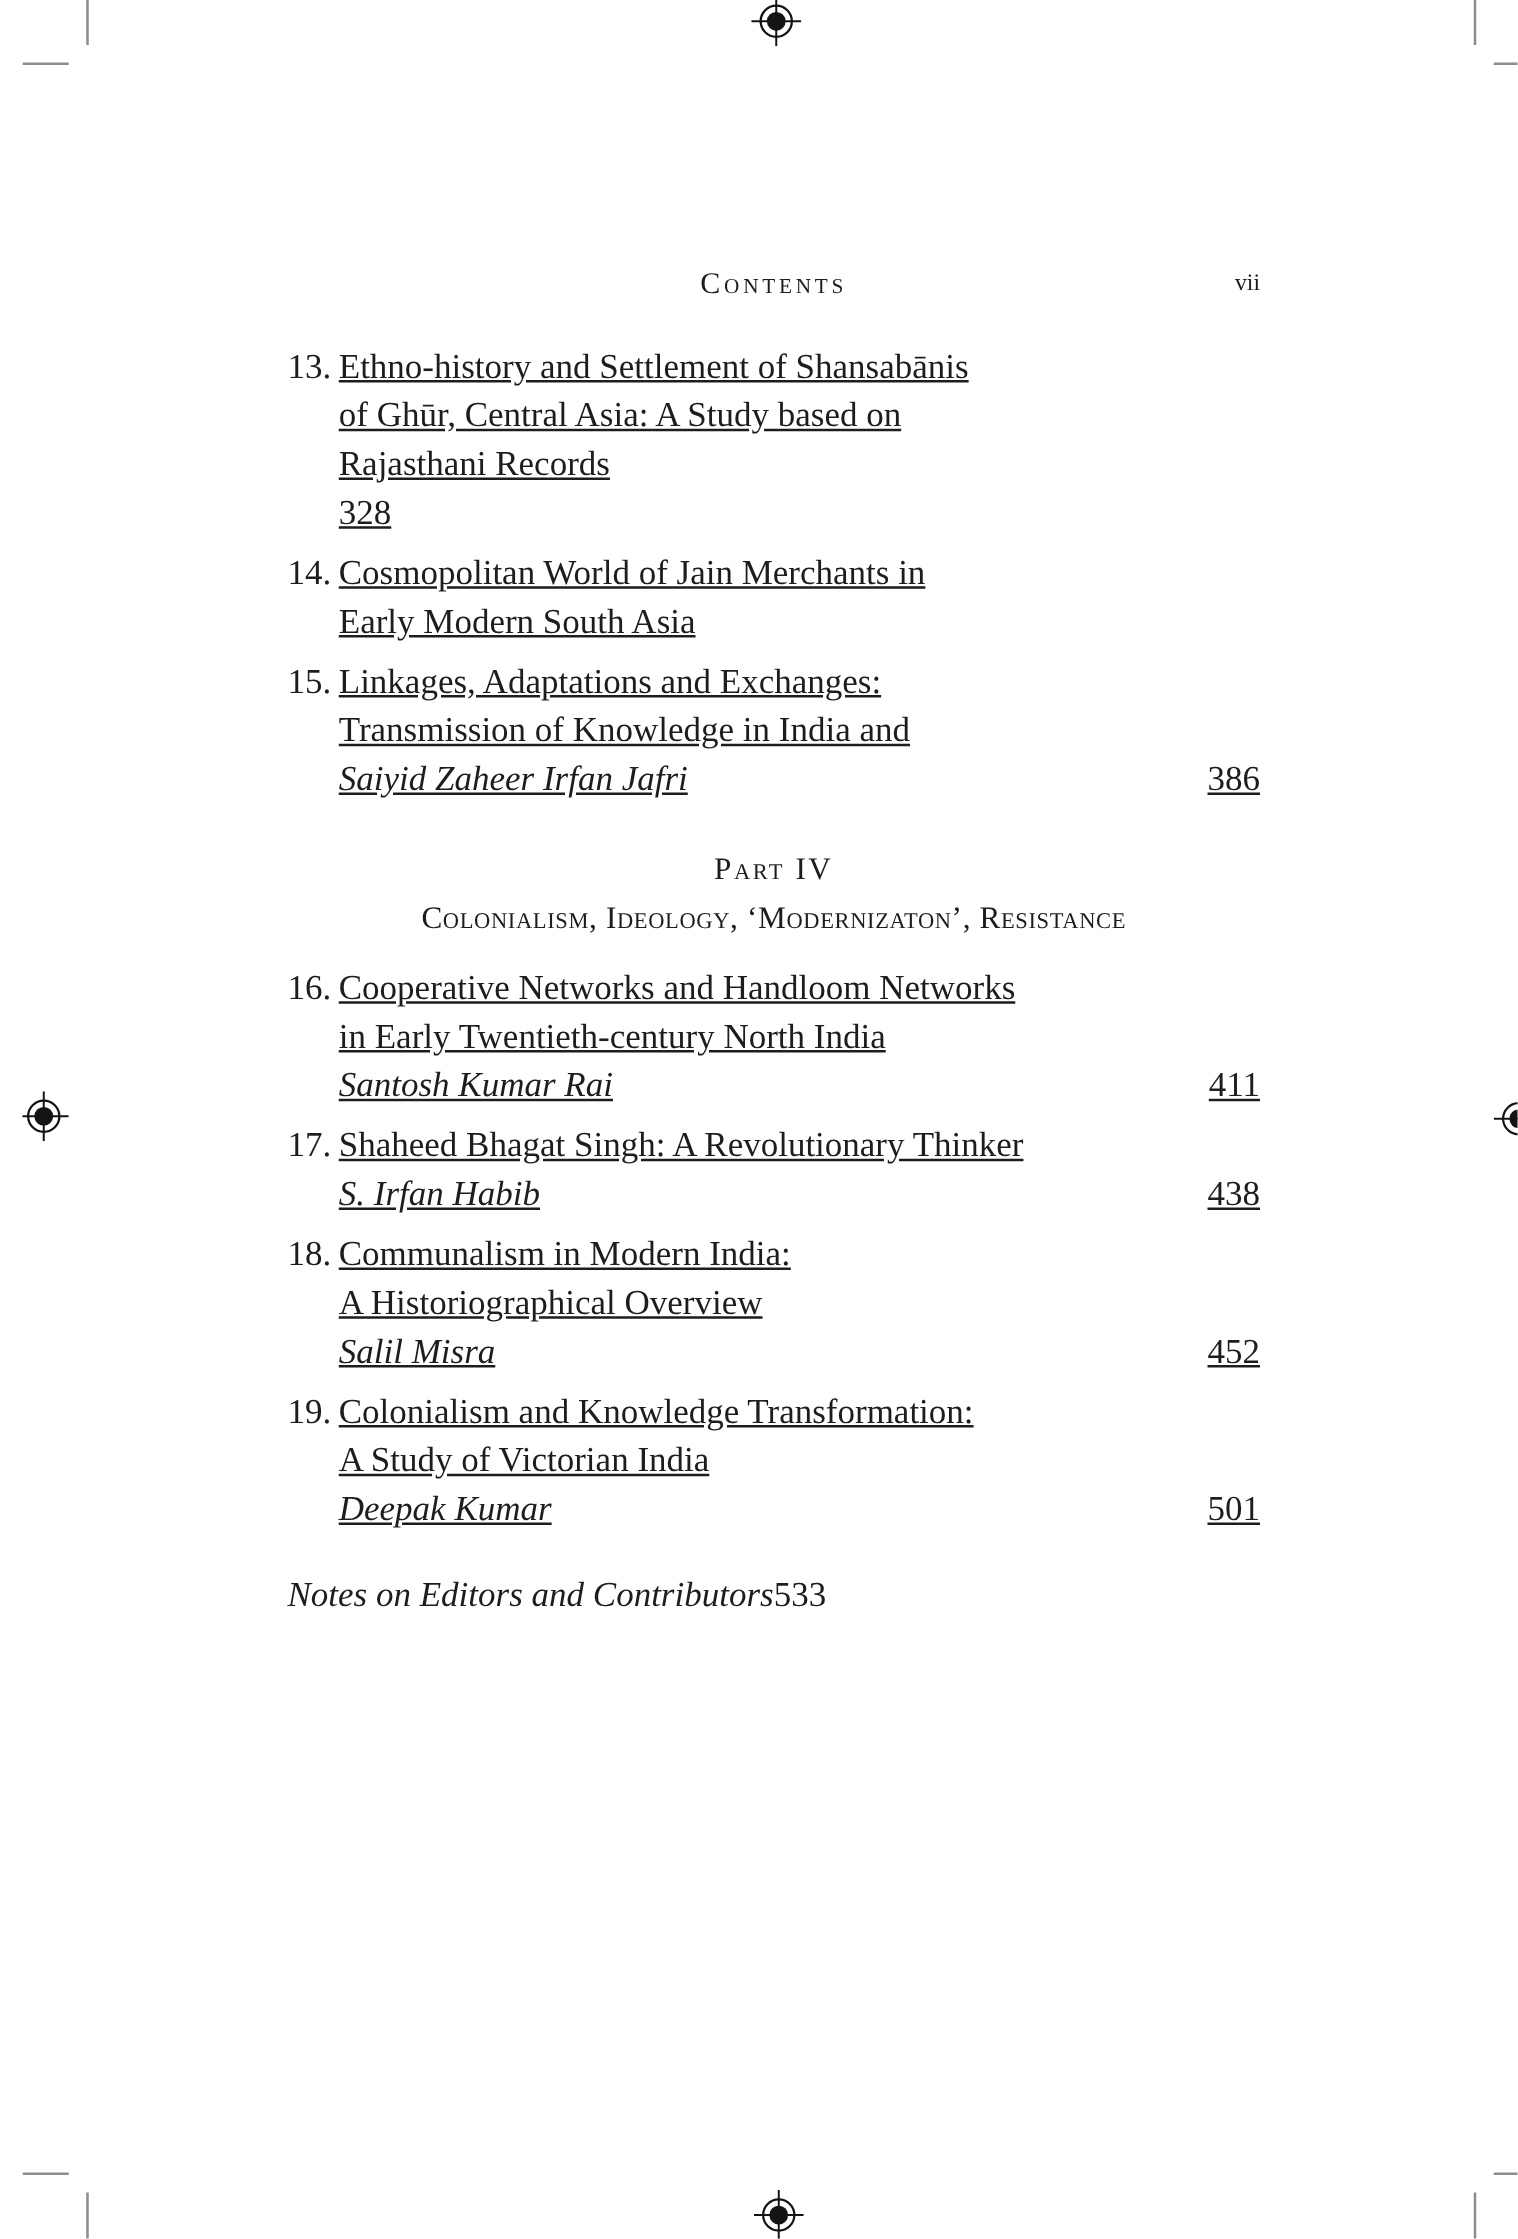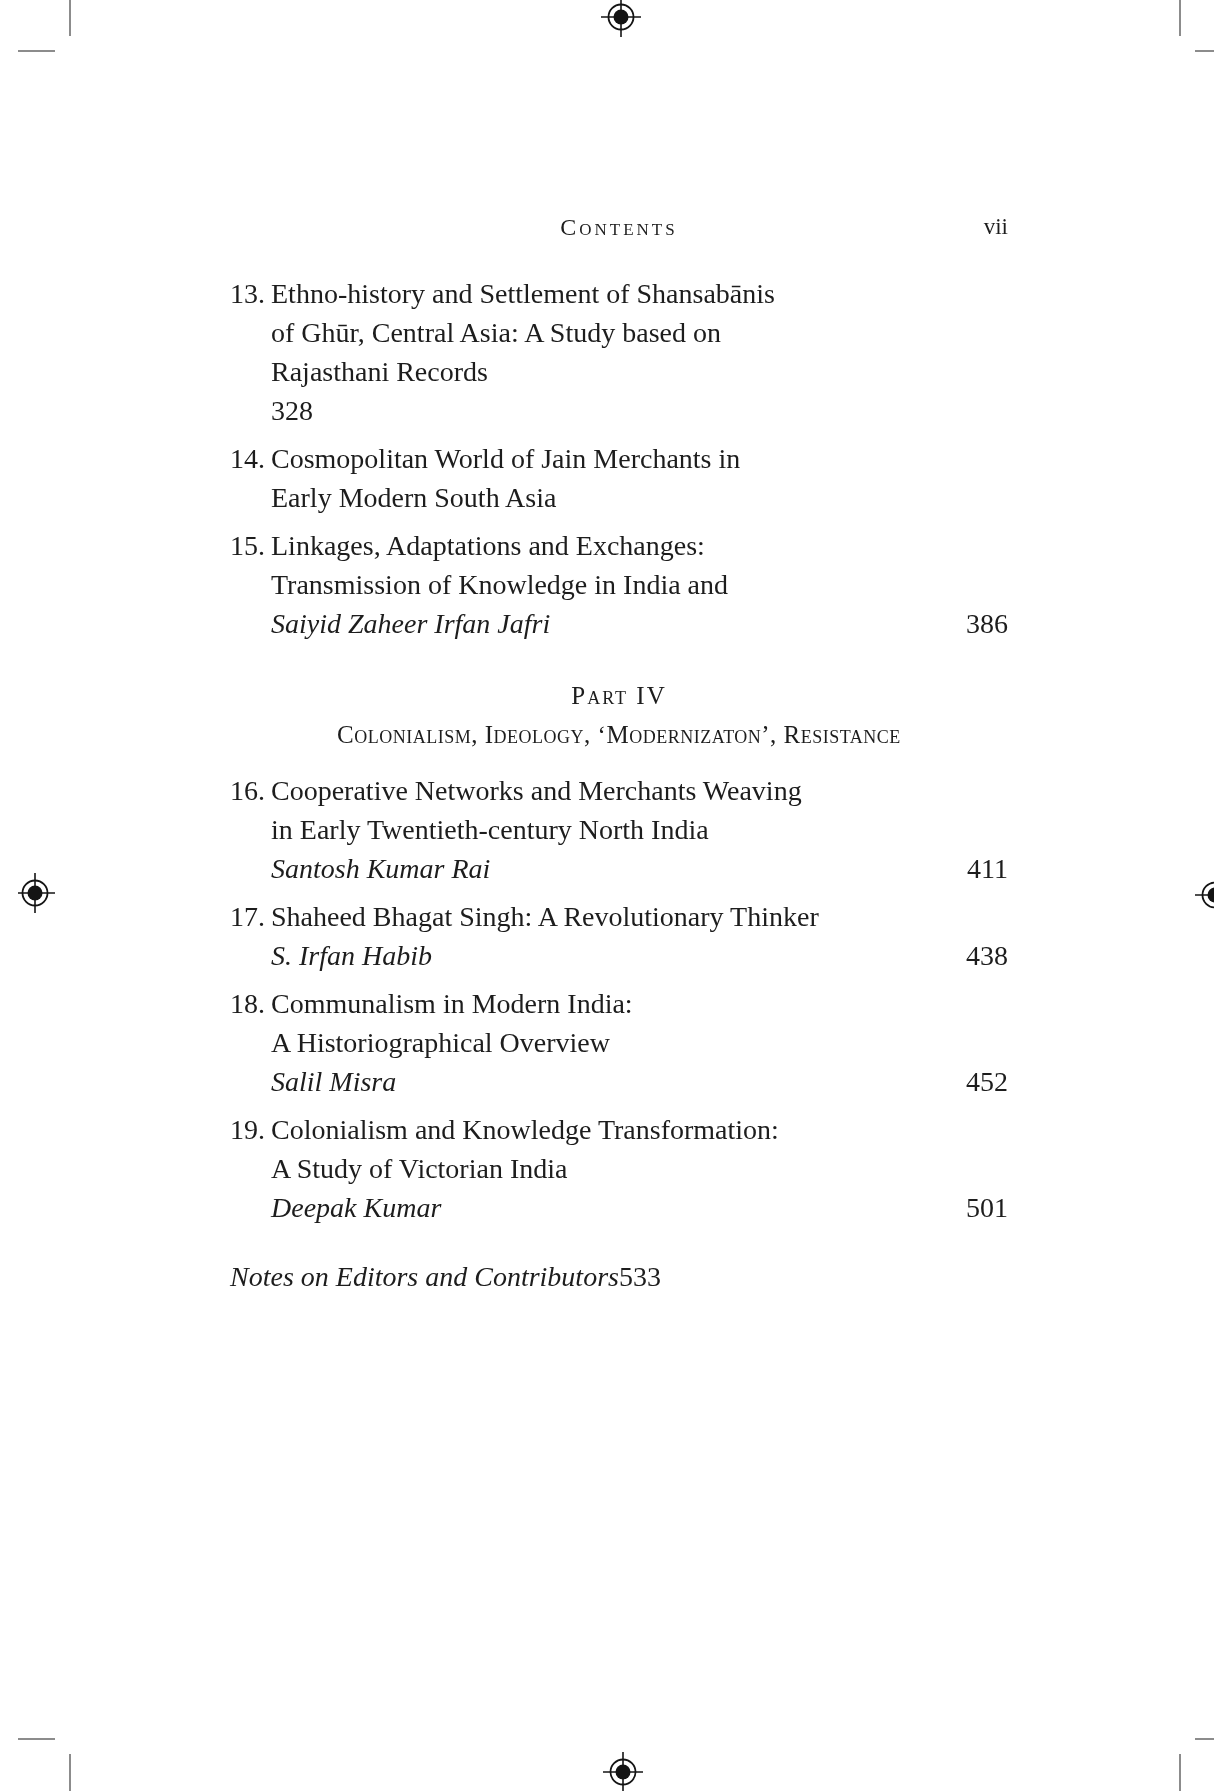--- a/index.html
+++ b/index.html
@@ -37,32 +37,32 @@
     position: absolute;
     left: 212px; top: 212px; width: 778px; height: 30px;
   }
   .runhead .title {
     position: absolute; left: 0; right: 0; text-align: center;
     font-variant: small-caps;
     font-size: 24px; letter-spacing: 3px; line-height: 30px;
   }
   .runhead .folio {
     position: absolute; right: 0; top: 0;
-    font-size: 23px; line-height: 30px;
+    font-size: 19px; line-height: 30px;
   }
 
   
   .toc {
     position: absolute;
     left: 212px; top: 274px; width: 778px;
     font-size: 28px;
   }
   .entry { display: flex; margin-bottom: 9px; }
   .entry .num { width: 41px; flex-shrink: 0; line-height: 39px; }
-  .entry .body { flex: 1; }
+  .entry .body { flex: 1; text-decoration: underline; }
   .line { line-height: 39px; height: 39px; white-space: nowrap; }
   .author-row { display: flex; justify-content: space-between; line-height: 39px; height: 39px; }
   .author { font-style: italic; }
   .pageno { font-style: normal; }
 
   .part-block { text-align: center; margin-top: 34px; margin-bottom: 16px; }
   .part-label {
     font-variant: small-caps; font-size: 25px; letter-spacing: 2px; line-height: 38px;
   }
   .part-title {
@@ -153,21 +153,21 @@
     </div>
 
     <div class="part-block">
       <div class="part-label">Part IV</div>
       <div class="part-title">Colonialism, Ideology, ‘Modernizaton’, Resistance</div>
     </div>
 
     <div class="entry">
       <span class="num">16.</span>
       <div class="body">
-        <div class="line">Cooperative Networks and Merchants Weaving</div>
+        <div class="line">Cooperative Networks and Handloom Networks</div>
         <div class="line">in Early Twentieth-century North India</div>
         <div class="author-row">
           <span class="author">Santosh Kumar Rai</span>
           <span class="pageno">411</span>
         </div>
       </div>
     </div>
 
     <div class="entry">
       <span class="num">17.</span>

